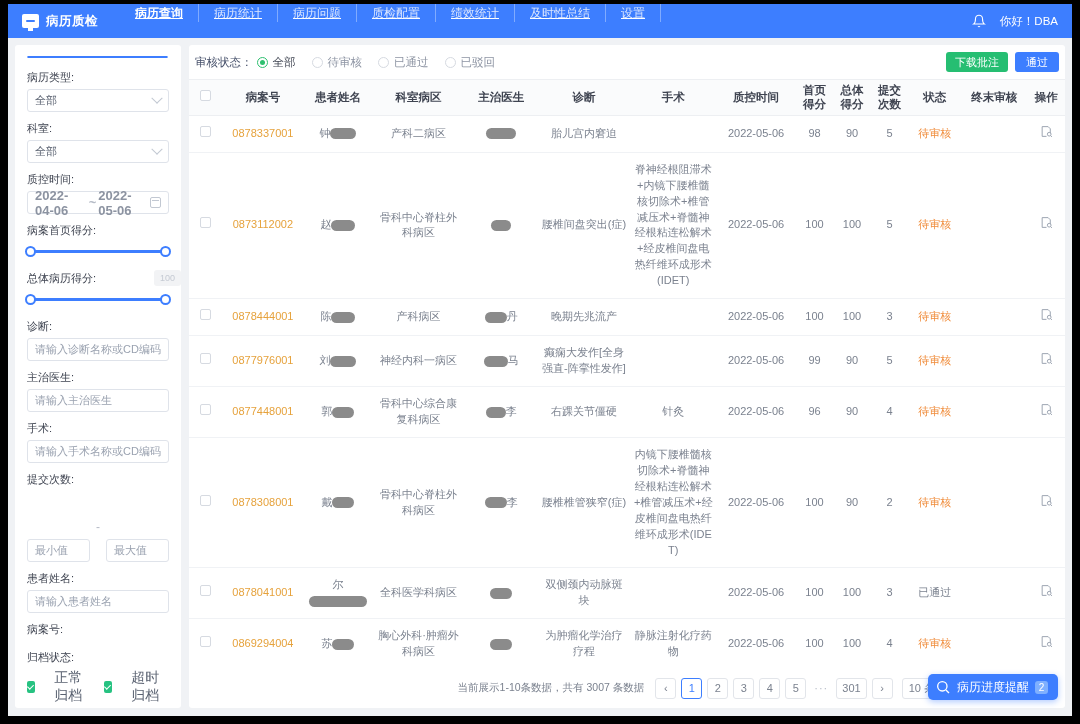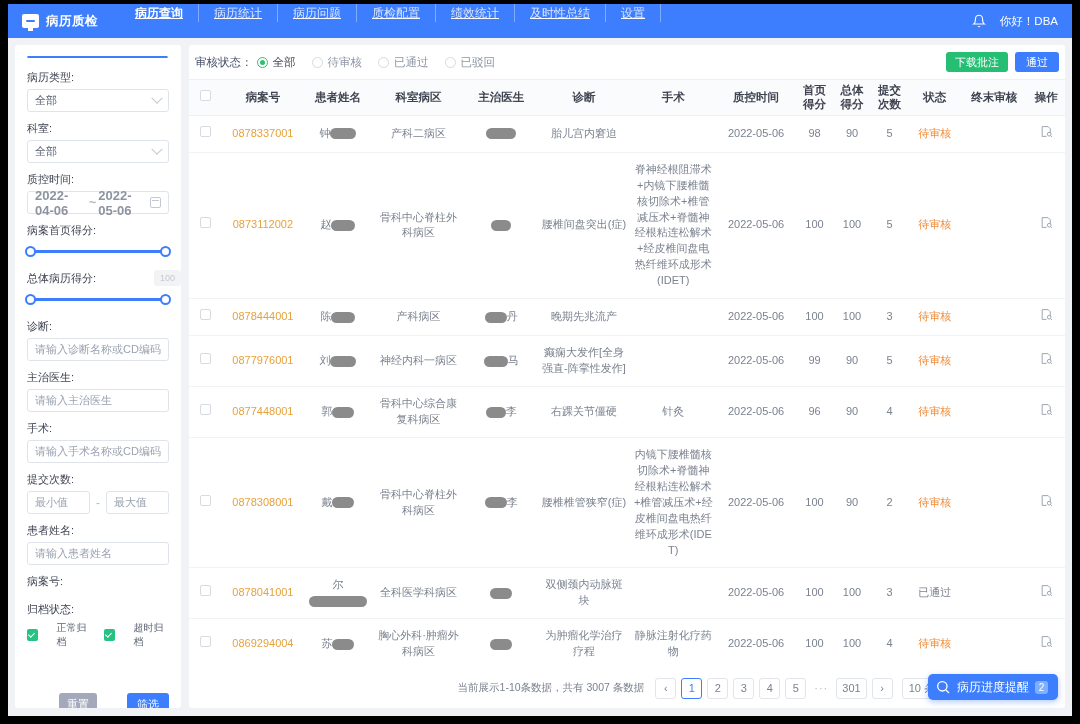--- a/index.html
+++ b/index.html
@@ -95,24 +95,24 @@
   .knob { position: absolute; top: 2px; width: 11px; height: 11px; border: 2px solid #3d7eff;
           background: #fff; border-radius: 50%; cursor: pointer; }
   .knob.left { left: -2px; }
   .knob.right { right: -2px; }
   .tip {
     position: absolute; right: -12px; top: -22px;
     background: #f2f3f5; color: #c5cad3; font-size: 9px;
     padding: 3px 6px; border-radius: 3px;
   }
   .range-row { display: flex; align-items: center; gap: 6px; }
-  .range-row .inp { flex: 1; }
+  .range-row .inp { flex: 1; margin-top: 48px; }
   .range-row .sep { color: #b5bbc6; }
   .chk-row { display: flex; align-items: center; gap: 12px; margin-top: 3px; }
-  .chk { display: flex; align-items: center; gap: 19px; font-size: 10px; color: #5a6271; cursor: pointer; }
+  .chk { display: flex; align-items: center; gap: 19px; font-size: 14px; color: #5a6271; cursor: pointer; }
   .chk-box {
     width: 12px; height: 12px; border-radius: 2px; background: #26c281;
     display: flex; align-items: center; justify-content: center;
   }
   .chk-box::after {
     content: ""; width: 5px; height: 2.5px; border-left: 1.6px solid #fff; border-bottom: 1.6px solid #fff;
     transform: rotate(-45deg) translate(0px,-1px);
   }
   .side-actions { display: flex; justify-content: space-between; align-items: center; margin-top: 35px; padding-left: 32px; }
   .btn-reset {

